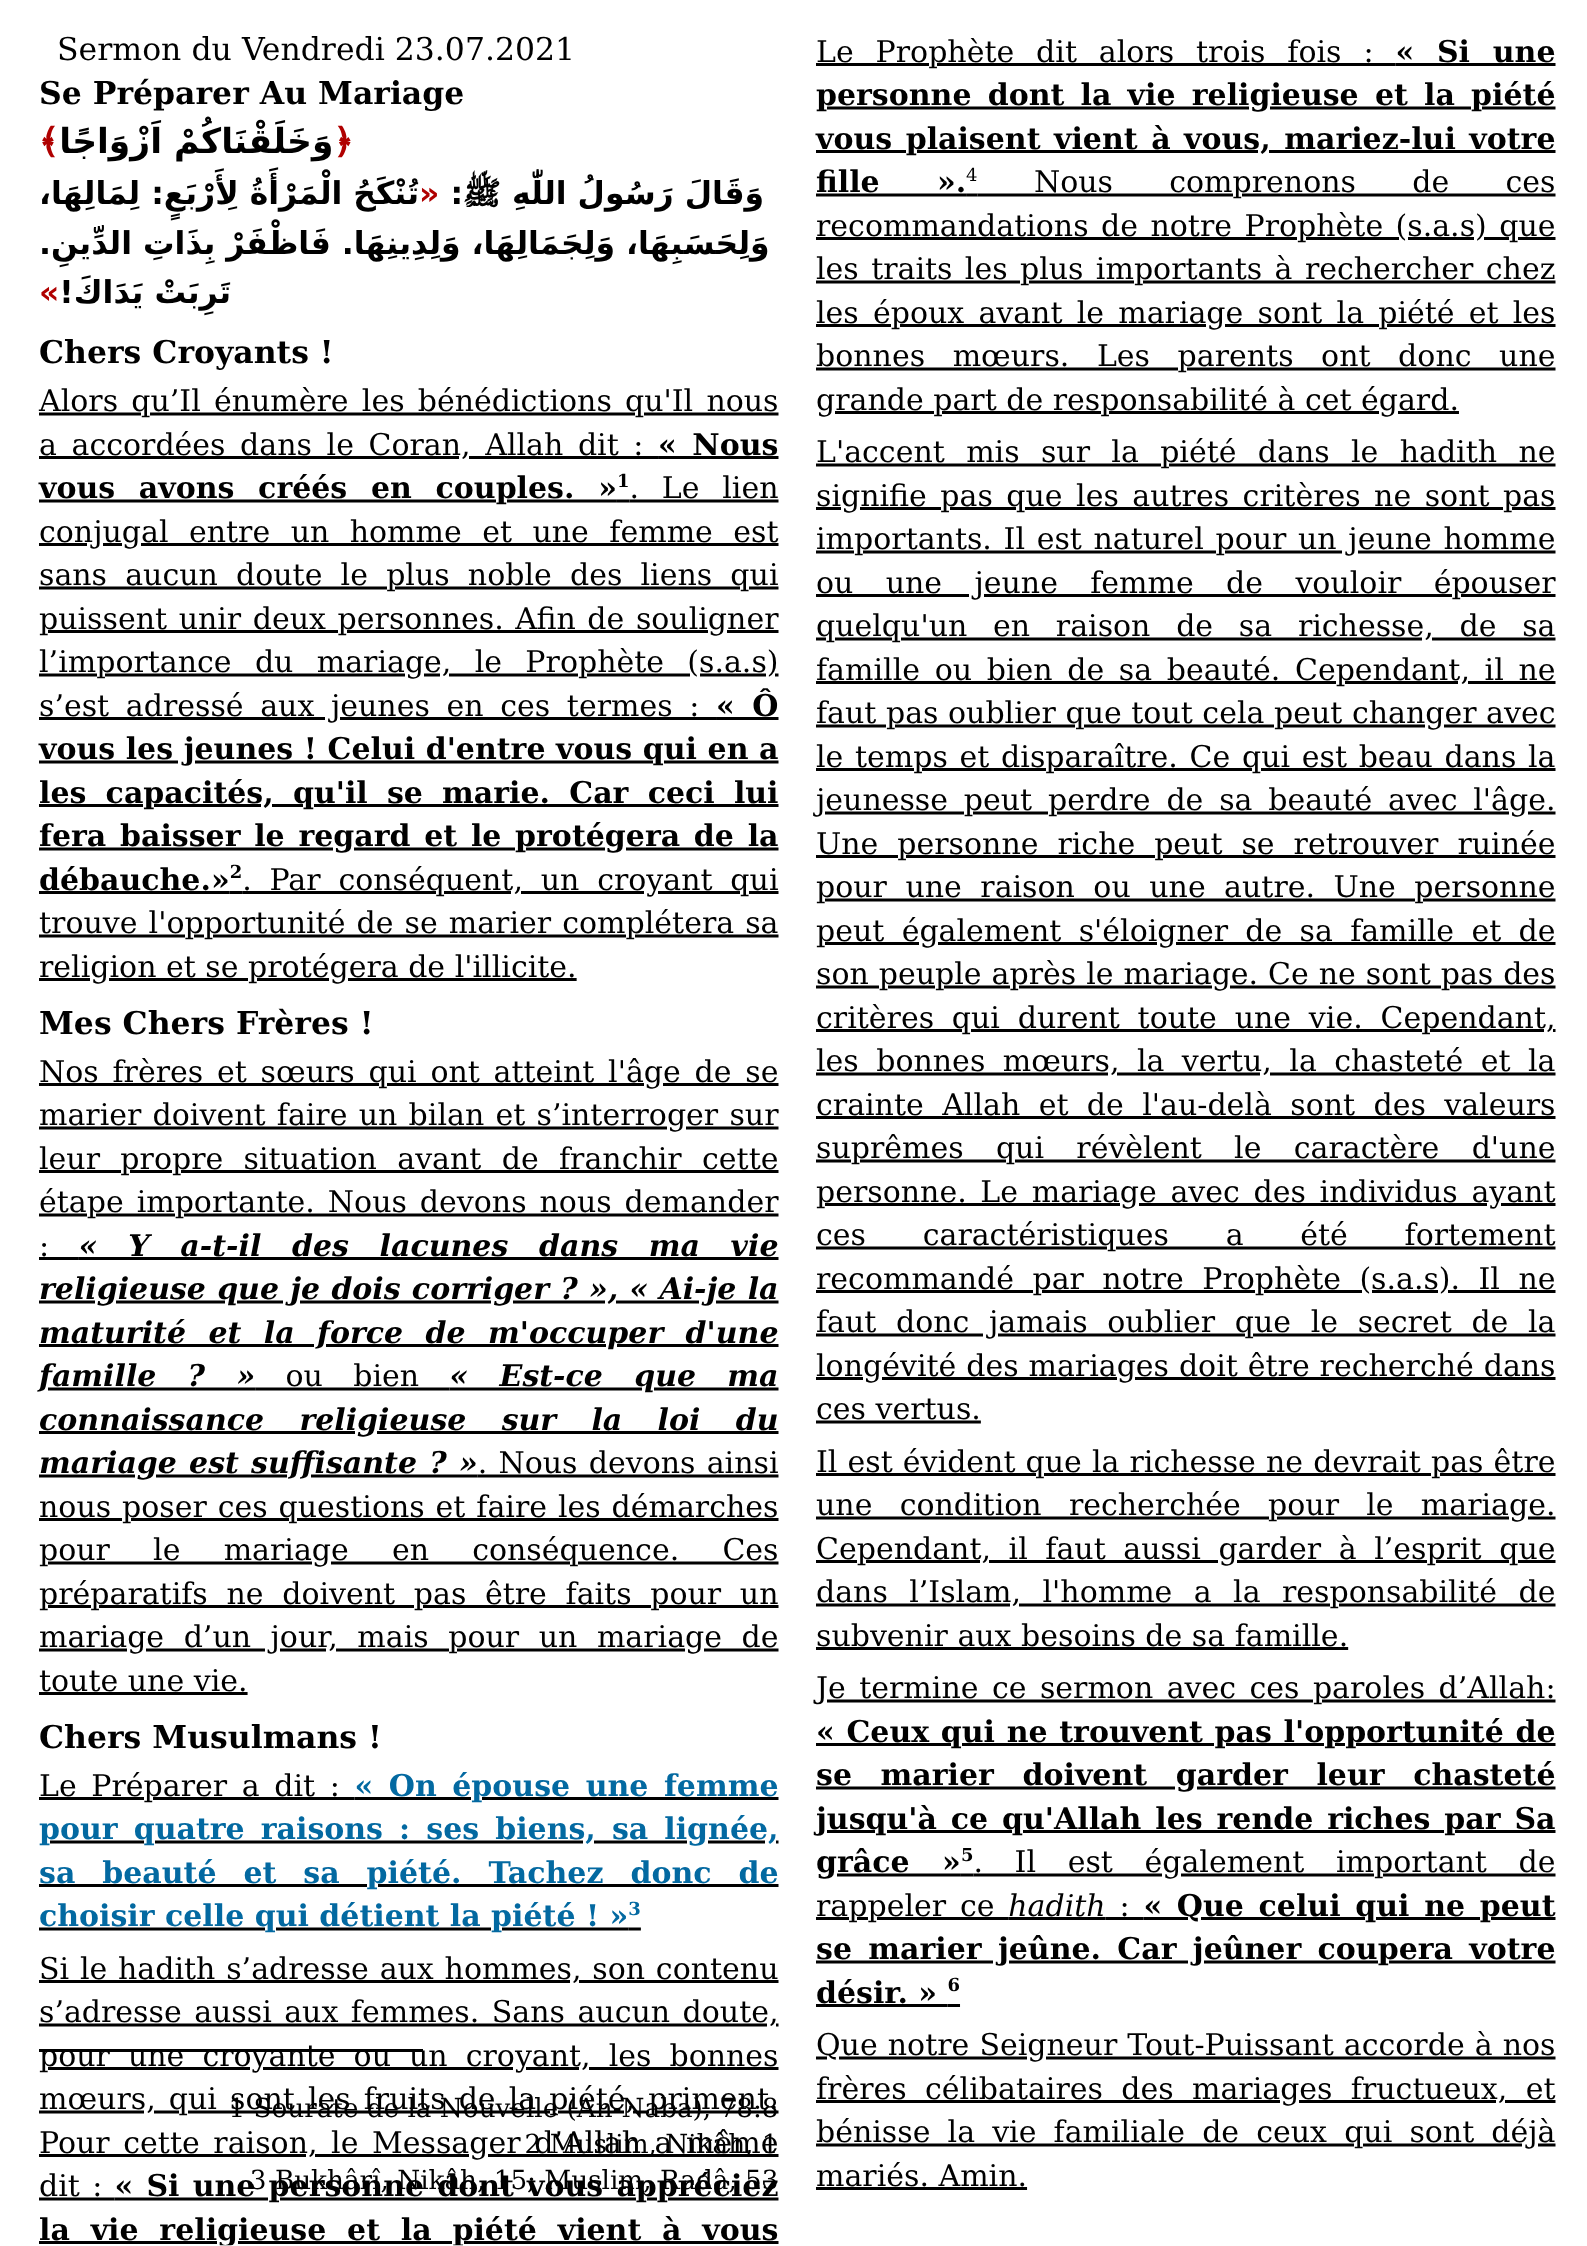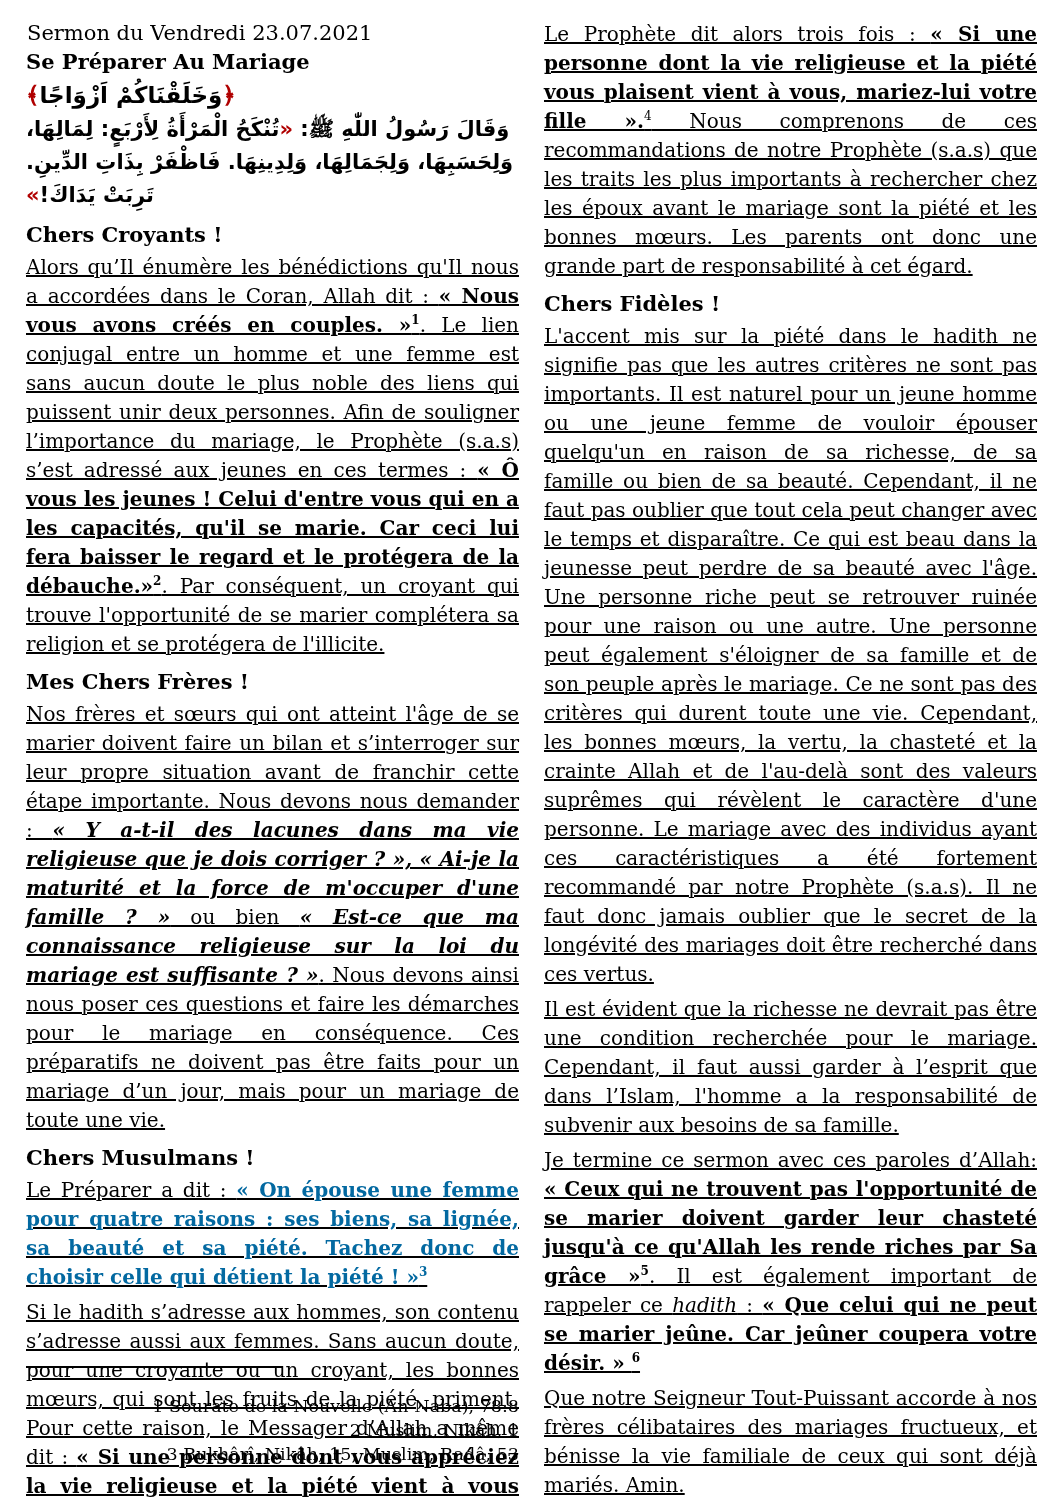--- a/index.html
+++ b/index.html
@@ -8,21 +8,21 @@
     width:1058px;height:1497px;
     background:#ffffff;
     font-family:"DejaVu Serif","Liberation Serif",serif;
     color:#000;
     overflow:hidden;
   }
   .col{position:absolute;top:20px;width:493px;}
   .col-left{left:26px;}
   .col-right{left:544px;}
 
-  .date-line{font-size:21px;line-height:26px;margin:0 0 3px 1px;}
+  .date-line{font-size:21px;line-height:26px;margin:0 0 3px 12px;}
   .doc-title{font-size:21px;line-height:26px;font-weight:bold;margin:0 0 4px 0;}
 
   .arabic{direction:rtl;text-align:left;font-family:"DejaVu Sans","Liberation Sans",sans-serif;font-weight:bold;}
   .arabic-verse{font-size:23px;line-height:32px;margin:2px 0 2px 0;}
   .arabic-hadith{font-size:21px;line-height:33px;margin:0 0 8px 0;}
   .red{color:#b00000;}
 
   h2.sect{font-size:21px;line-height:27px;font-weight:bold;margin:9px 0 5px 0;}
   p.para{font-size:20px;line-height:29px;text-align:justify;margin:0 0 6px 0;text-decoration:underline;}
   .q{font-weight:bold;}
@@ -59,21 +59,20 @@
     <h2 class="sect">Chers Musulmans !</h2>
     <p class="para"><span>Le Préparer a dit : </span><span class="gq">« On épouse une femme pour quatre raisons : ses biens, sa lignée, sa beauté et sa piété. Tachez donc de choisir celle qui détient la piété ! »</span><sup class="gq">3</sup></p>
 
     <p class="para"><span>Si le hadith s’adresse aux hommes, son contenu s’adresse aussi aux femmes. Sans aucun doute, pour une croyante ou un croyant, les bonnes mœurs, qui sont les fruits de la piété, priment. Pour cette raison, le Messager d’Allah a même dit : </span><span class="q">« Si une personne dont vous appréciez la vie religieuse et la piété vient à vous pour demander la main de votre fille, accordez-lui. Si vous ne le faites pas, il y aura certes des conflits et de la corruption sur terre. »</span></p>
 
   </div>
 
   <div class="col col-right">
     <p class="para"><span>Le Prophète dit alors trois fois : </span><span class="q">« Si une personne dont la vie religieuse et la piété vous plaisent vient à vous, mariez-lui votre fille ».</span><sup>4</sup><span> Nous comprenons de ces recommandations de notre Prophète (s.a.s) que les traits les plus importants à rechercher chez les époux avant le mariage sont la piété et les bonnes mœurs. Les parents ont donc une grande part de responsabilité à cet égard.</span></p>
 
-    <h2 class="sect">Chers Fidèles !</h2>
     <p class="para"><span>L'accent mis sur la piété dans le hadith ne signifie pas que les autres critères ne sont pas importants. Il est naturel pour un jeune homme ou une jeune femme de vouloir épouser quelqu'un en raison de sa richesse, de sa famille ou bien de sa beauté. Cependant, il ne faut pas oublier que tout cela peut changer avec le temps et disparaître. Ce qui est beau dans la jeunesse peut perdre de sa beauté avec l'âge. Une personne riche peut se retrouver ruinée pour une raison ou une autre. Une personne peut également s'éloigner de sa famille et de son peuple après le mariage. Ce ne sont pas des critères qui durent toute une vie. Cependant, les bonnes mœurs, la vertu, la chasteté et la crainte Allah et de l'au-delà sont des valeurs suprêmes qui révèlent le caractère d'une personne. Le mariage avec des individus ayant ces caractéristiques a été fortement recommandé par notre Prophète (s.a.s). Il ne faut donc jamais oublier que le secret de la longévité des mariages doit être recherché dans ces vertus.</span></p>
 
     <p class="para"><span>Il est évident que la richesse ne devrait pas être une condition recherchée pour le mariage. Cependant, il faut aussi garder à l’esprit que dans l’Islam, l'homme a la responsabilité de subvenir aux besoins de sa famille.</span></p>
 
     <p class="para"><span>Je termine ce sermon avec ces paroles d’Allah: </span><span class="q">« Ceux qui ne trouvent pas l'opportunité de se marier doivent garder leur chasteté jusqu'à ce qu'Allah les rende riches par Sa grâce »</span><sup class="q">5</sup><span>. Il est également important de rappeler ce </span><span class="i">hadith</span><span> : </span><span class="q">« Que celui qui ne peut se marier jeûne. Car jeûner coupera votre désir. » </span><sup class="q">6</sup></p>
 
     <p class="para"><span>Que notre Seigneur Tout-Puissant accorde à nos frères célibataires des mariages fructueux, et bénisse la vie familiale de ceux qui sont déjà mariés. Amin.</span></p>
 
   </div>
 

